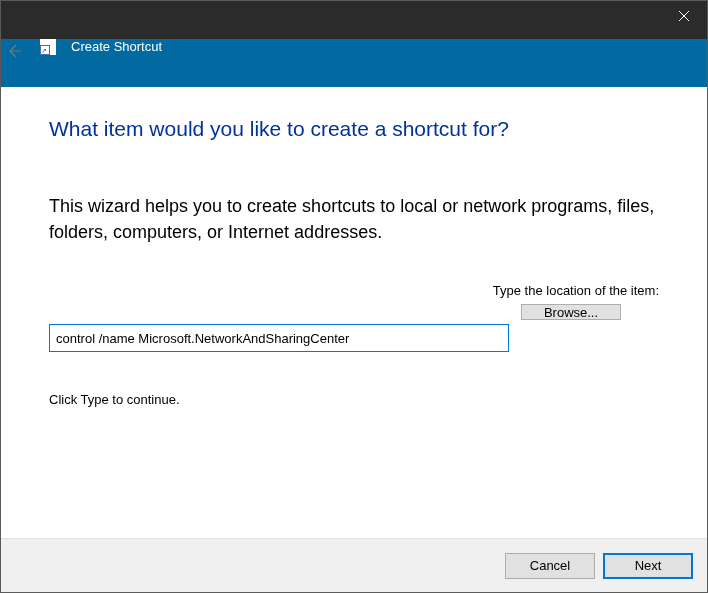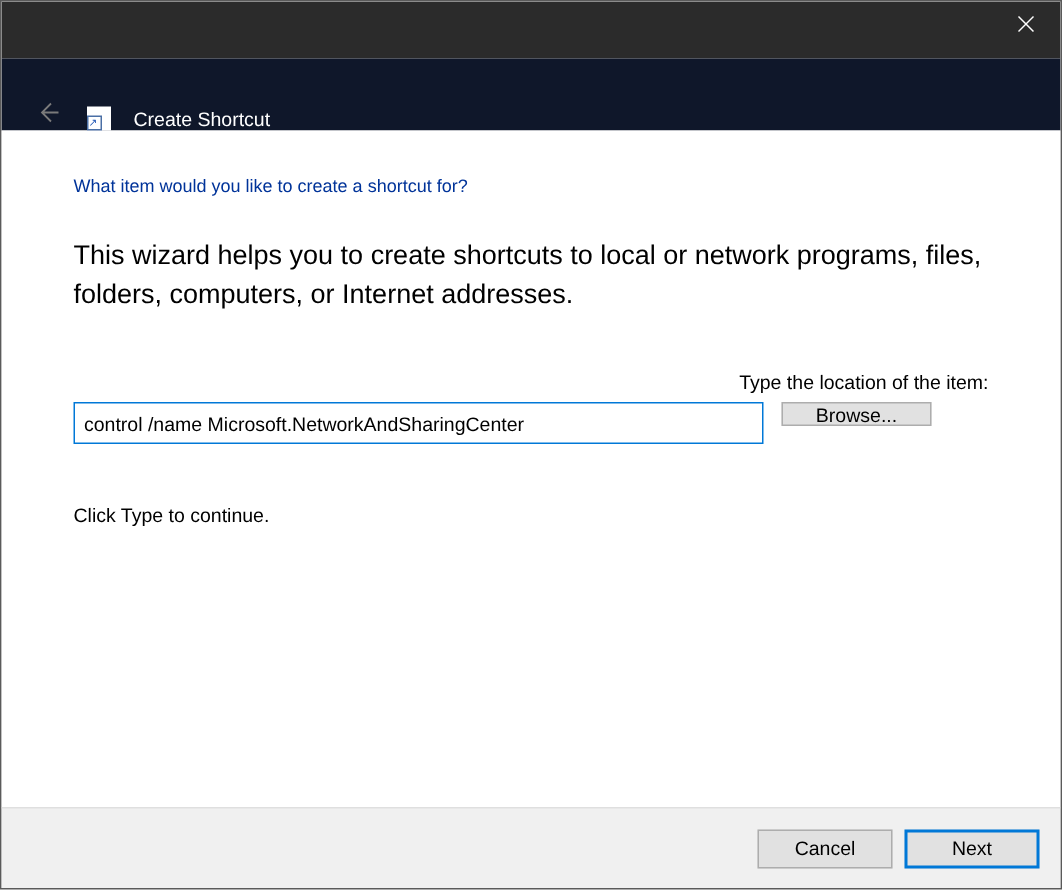--- a/index.html
+++ b/index.html
@@ -24,24 +24,23 @@
       height: 30px;
       display: flex;
       align-items: center;
       justify-content: center;
       color: #ffffff;
       cursor: pointer;
     }
     .close-btn svg { width: 12px; height: 12px; }
     .header {
       height: 48px;
-      background: #0f172a;
+      background: #0369a1;
       display: flex;
-      align-items: flex-end;
-      padding-left: 18px;
+      align-items: flex-start;
       gap: 15px;
     }
     .back-arrow {
       width: 24px;
       height: 24px;
       display: flex;
       align-items: center;
       justify-content: center;
       color: #7a7a7a;
     }
@@ -75,23 +74,23 @@
       color: #ffffff;
       font-size: 13px;
     }
     .content {
       padding: 30px 48px 0 48px;
       height: calc(100% - 38px - 48px - 54px);
       background: #ffffff;
     }
     .main-heading {
       color: #003399;
-      font-size: 12px;
+      font-size: 21px;
       font-weight: normal;
-      margin-bottom: 26px;
+      margin-bottom: 52px;
     }
     .description {
       font-size: 18px;
       color: #000000;
       line-height: 1.45;
       margin-bottom: 38px;
     }
     .input-label {
       font-size: 13px;
       color: #000000;
@@ -104,20 +103,21 @@
       margin-bottom: 40px;
     }
     .location-input {
       flex: 0 0 460px;
       height: 28px;
       border: 1px solid #0078d7;
       padding: 0 6px;
       font-family: "Segoe UI", Tahoma, sans-serif;
       font-size: 13px;
       outline: none;
+      margin-top: 20px;
     }
     .browse-btn {
       flex: 0 0 100px;
       height: 16px;
       background: #e1e1e1;
       border: 1px solid #adadad;
       font-family: "Segoe UI", Tahoma, sans-serif;
       font-size: 13px;
       cursor: pointer;
     }

